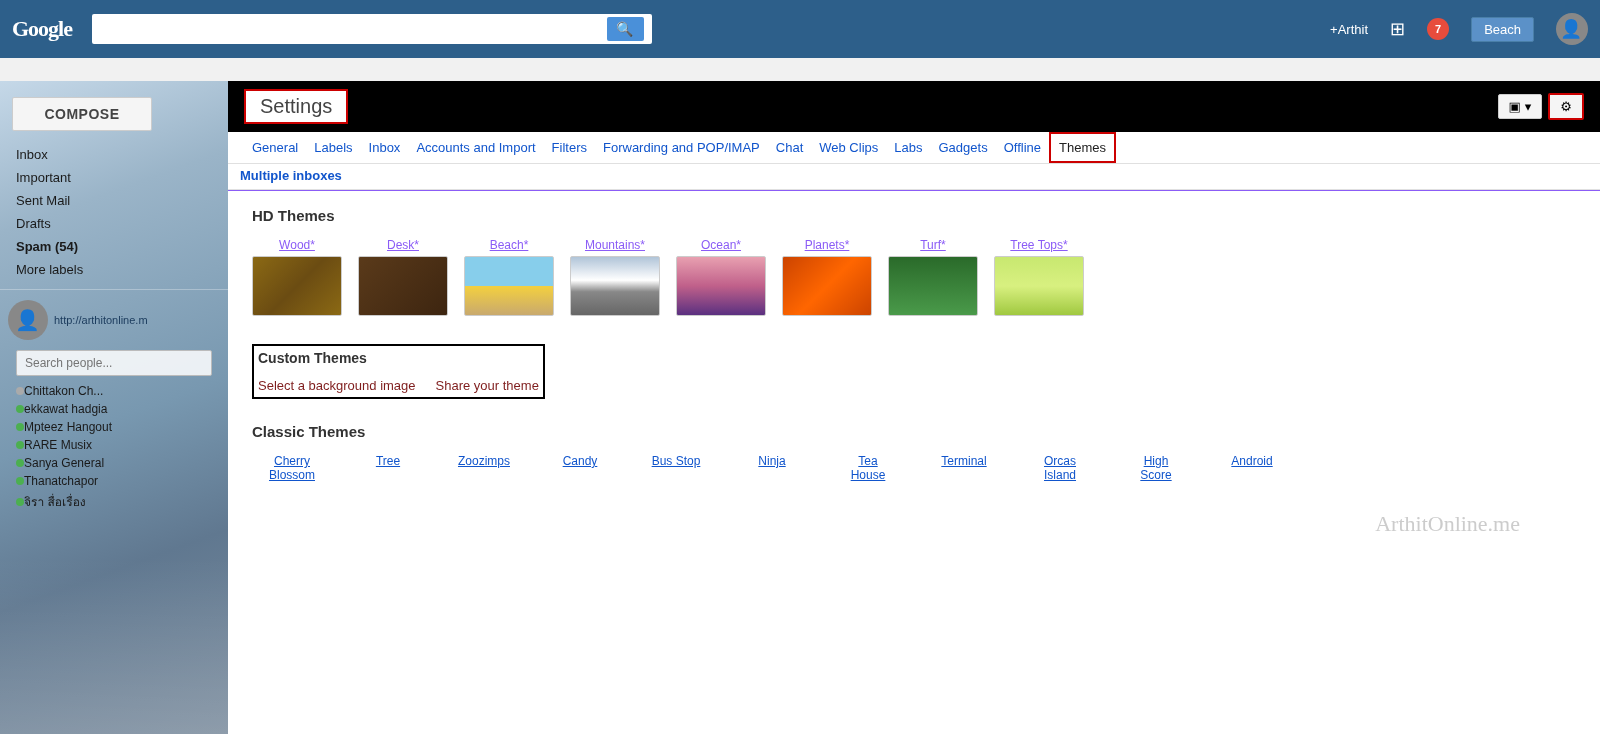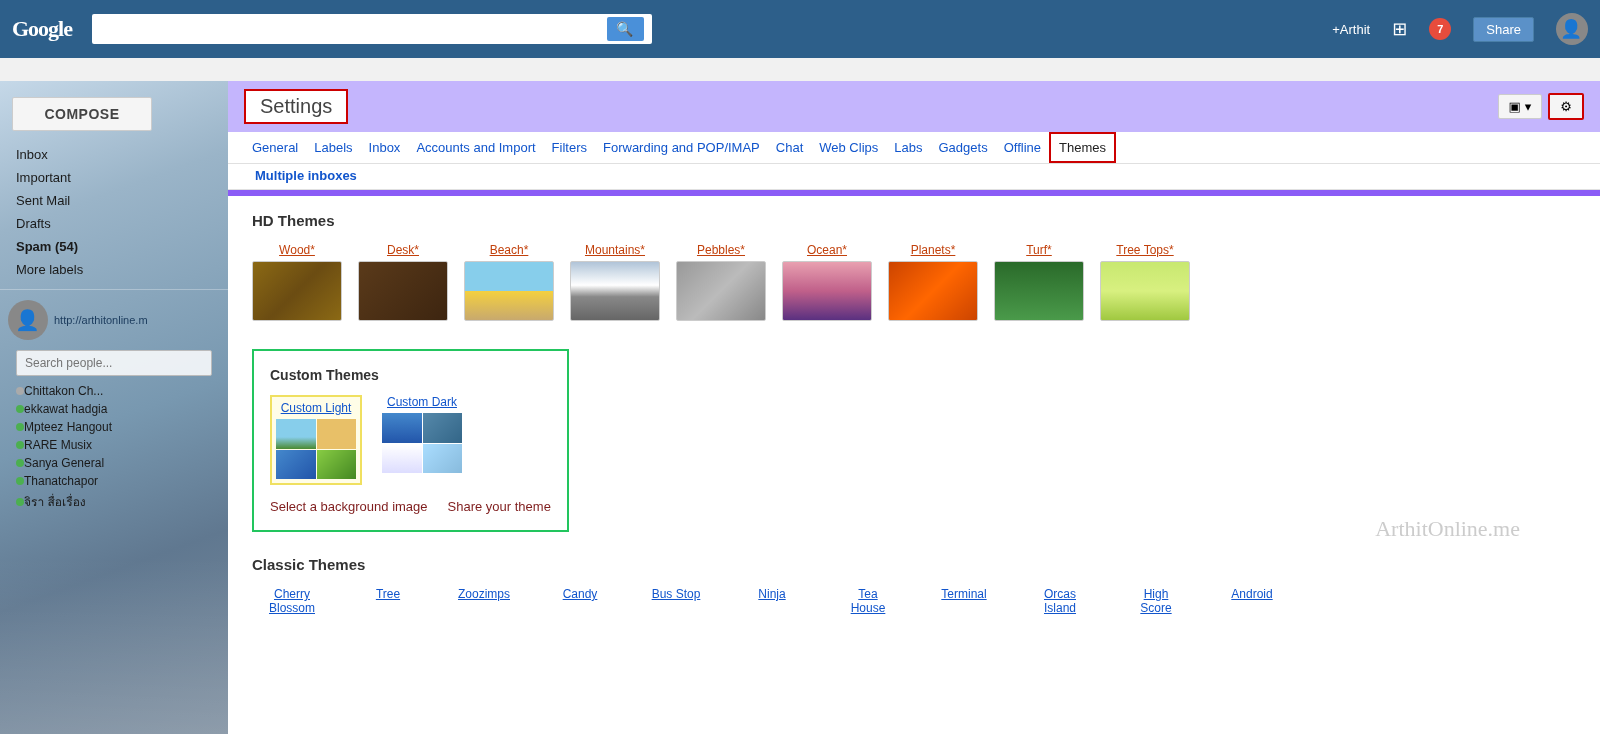--- a/index.html
+++ b/index.html
@@ -184,22 +184,22 @@
     
     .content-area {
       flex: 1;
       background: #f5f5f5;
       overflow-y: auto;
       position: relative;
     }
 
     
     .settings-header {
-      background: #c4b5fd;
-      border-bottom: 6px solid #8b5cf6;
+      background: #000000;
+      border-bottom: 1px solid #8b5cf6;
       padding: 0;
     }
     .settings-title-bar {
       display: flex;
       align-items: center;
       padding: 8px 16px;
       gap: 16px;
     }
     .settings-label {
       font-size: 20px;
@@ -240,21 +240,21 @@
       white-space: nowrap;
     }
     .tab-link.active {
       font-weight: normal;
       color: #222;
       border-bottom: 2px solid #222;
       text-decoration: none;
       border: 2px solid #cc0000;
       padding: 6px 8px;
     }
-    .tabs-row2 { padding: 4px 27px 6px; background: #fff; border-bottom: 1px solid #e0e0e0; }
+    .tabs-row2 { padding: 4px 12px 6px; background: #fff; border-bottom: 1px solid #e0e0e0; }
     .tabs-row2 a { color: #1155cc; text-decoration: none; font-size: 13px; font-weight: bold; }
 
     
     .themes-content {
       padding: 16px 24px;
       background: #fff;
       min-height: 100%;
     }
     .section-title {
       font-size: 15px;
@@ -272,37 +272,37 @@
     }
     .theme-item {
       display: flex;
       flex-direction: column;
       align-items: center;
       cursor: pointer;
       min-width: 80px;
     }
     .theme-label {
       font-size: 12px;
-      color: #c2410c;
+      color: #8b5cf6;
       text-decoration: underline;
       margin-bottom: 4px;
       text-align: center;
     }
     .theme-thumb {
       width: 90px;
       height: 60px;
       border-radius: 2px;
       overflow: hidden;
       border: 1px solid #ccc;
     }
 
     
     .custom-themes-box {
-      border: 2px solid #22c55e;
-      padding: 16px;
+      border: 2px solid #000000;
+      padding: 4px;
       display: inline-block;
       margin-bottom: 24px;
       background: #fff;
       max-width: 440px;
     }
     .custom-themes-title {
       font-size: 14px;
       font-weight: bold;
       margin-bottom: 12px;
     }
@@ -433,21 +433,21 @@
 <div class="google-bar">
   <div class="google-logo">Google</div>
   <div class="search-bar-container">
     <input class="search-bar-input" type="text" style="">
     <button class="search-btn">🔍</button>
   </div>
   <div class="top-right">
     <span class="top-user">+Arthit</span>
     <span class="grid-icon">⊞</span>
     <span class="notif-btn">7</span>
-    <button class="share-btn">Share</button>
+    <button class="share-btn">Beach</button>
     <div class="avatar">👤</div>
   </div>
 </div>
 
 <div class="main-layout">
 
   <div class="sidebar">
     <div class="sidebar-photo"></div>
     <div class="building-silhouette"></div>
     <div class="sidebar-content">
@@ -557,24 +557,20 @@
         </div>
         <div class="theme-item">
           <div class="theme-label">Beach*</div>
           <div class="theme-thumb beach-thumb"></div>
         </div>
         <div class="theme-item">
           <div class="theme-label">Mountains*</div>
           <div class="theme-thumb mountains-thumb"></div>
         </div>
         <div class="theme-item">
-          <div class="theme-label">Pebbles*</div>
-          <div class="theme-thumb pebbles-thumb"></div>
-        </div>
-        <div class="theme-item">
           <div class="theme-label">Ocean*</div>
           <div class="theme-thumb ocean-thumb"></div>
         </div>
         <div class="theme-item">
           <div class="theme-label">Planets*</div>
           <div class="theme-thumb planets-thumb"></div>
         </div>
         <div class="theme-item">
           <div class="theme-label">Turf*</div>
           <div class="theme-thumb turf-thumb"></div>
@@ -582,47 +578,20 @@
         <div class="theme-item">
           <div class="theme-label">Tree Tops*</div>
           <div class="theme-thumb treetops-thumb"></div>
         </div>
 
       </div>
 
       
       <div class="custom-themes-box">
         <div class="custom-themes-title">Custom Themes</div>
-        <div class="custom-themes-grid">
-
-          <div class="theme-item custom-theme-selected">
-            <div class="custom-theme-label">Custom Light</div>
-            <div class="custom-thumb">
-              <div class="custom-light-thumb">
-                <div class="clt1"></div>
-                <div class="clt2"></div>
-                <div class="clt3"></div>
-                <div class="clt4"></div>
-              </div>
-            </div>
-          </div>
-
-          <div class="theme-item">
-            <div class="custom-theme-label">Custom Dark</div>
-            <div class="custom-thumb">
-              <div class="custom-dark-thumb">
-                <div class="cdt1"></div>
-                <div class="cdt2"></div>
-                <div class="cdt3"></div>
-                <div class="cdt4"></div>
-              </div>
-            </div>
-          </div>
-
-        </div>
         <div class="custom-links">
           <a href="#" class="custom-link">Select a background image</a>
           <a href="#" class="custom-link">Share your theme</a>
         </div>
       </div>
 
       
       <div class="section-title">Classic Themes</div>
       <div class="classic-themes-grid">
         <div class="theme-item">

